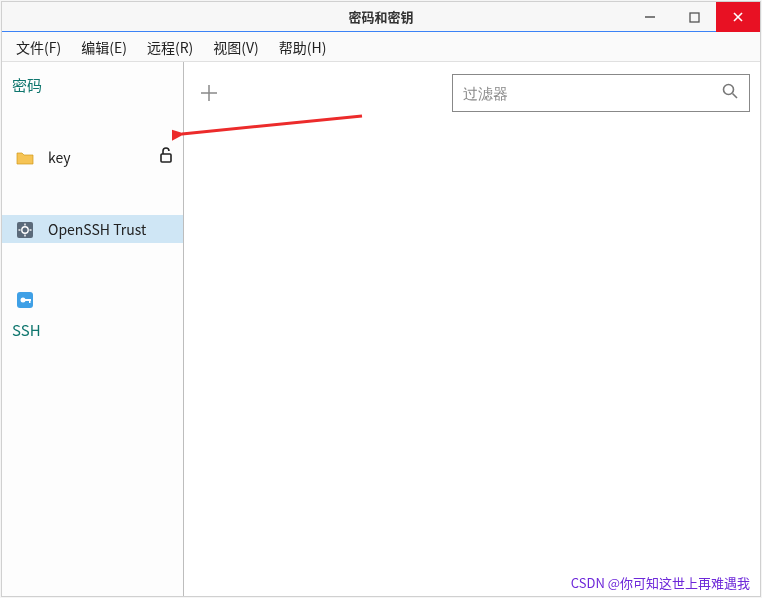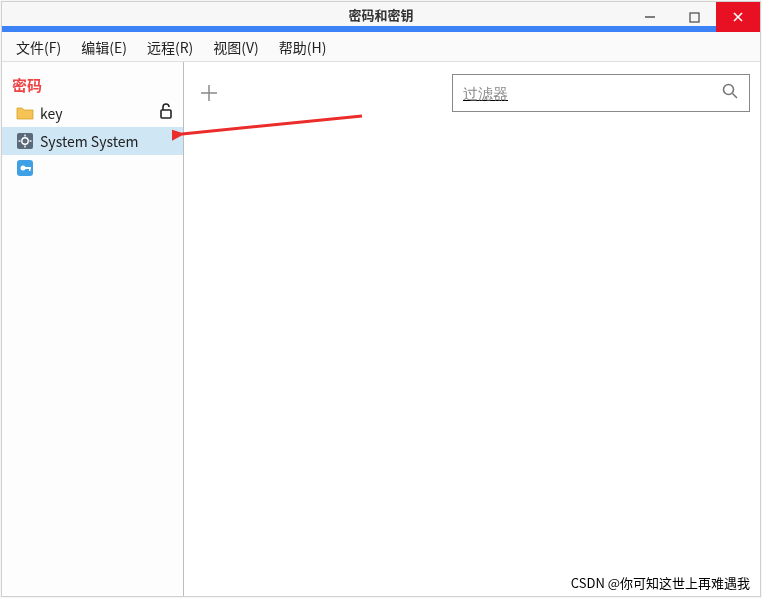--- a/index.html
+++ b/index.html
@@ -20,21 +20,21 @@
       margin: 1px;
       display: flex;
       flex-direction: column;
     }
     .titlebar {
       height: 30px;
       background: #f7f7f7;
       display: flex;
       align-items: center;
       position: relative;
-      border-bottom: 6px solid #3b82f6;
+      border-bottom: 1px solid #3b82f6;
     }
     .titlebar-title {
       position: absolute;
       left: 50%;
       transform: translateX(-50%);
       font-weight: bold;
       font-size: 13px;
       color: #333;
     }
     .titlebar-controls {
@@ -77,32 +77,33 @@
       display: flex;
       position: relative;
     }
     .sidebar {
       width: 182px;
       border-right: 1px solid #bdbdbd;
       background: #fdfdfd;
       padding-top: 6px;
     }
     .group-header {
-      font-weight: bold;
+      font-weight: normal;
       font-size: 15px;
       padding: 6px 10px 4px 10px;
-      color: #ef4444;
+      color: #0f766e;
     }
     .tree-item {
       display: flex;
-      align-items: center;
+      align-items: flex-end;
       padding: 4px 10px 4px 14px;
-      gap: 6px;
-      cursor: pointer;
-      position: relative;
+      gap: 14px;
+      cursor: pointer;
+      position: relative;
+      margin-top: 44px;
     }
     .tree-item.selected {
       background: #cfe6f5;
     }
     .tree-item .icon {
       width: 18px;
       height: 18px;
       display: flex;
       align-items: center;
       justify-content: center;
@@ -141,21 +142,20 @@
     }
     .spacer { flex: 1; }
     .search-box {
       width: 298px;
       height: 38px;
       border: 1px solid #888;
       display: flex;
       align-items: center;
       padding: 0 10px;
       background: #fff;
-      text-decoration: underline;
     }
     .search-input {
       flex: 1;
       border: none;
       outline: none;
       font-size: 15px;
       color: #333;
       background: transparent;
     }
     .search-input::placeholder { color: #888; }
@@ -163,21 +163,21 @@
     .arrow-annot {
       position: absolute;
       left: 172px;
       top: 112px;
       pointer-events: none;
     }
     .watermark {
       position: absolute;
       right: 12px;
       bottom: 6px;
-      color: #000000;
+      color: #6d28d9;
       font-size: 13px;
     }
   </style>
 </head>
 <body>
 
 <div class="window">
 
   <div class="titlebar">
     <div class="titlebar-title">密码和密钥</div>
@@ -235,34 +235,35 @@
               <rect x="0" y="0" width="16" height="16" rx="2" fill="#5a6a7a"></rect>
               <circle cx="8" cy="8" r="3.2" fill="none" stroke="#fff" stroke-width="1.4"></circle>
               <g stroke="#fff" stroke-width="1.4">
                 <line x1="8" y1="1.5" x2="8" y2="3.5"></line>
                 <line x1="8" y1="12.5" x2="8" y2="14.5"></line>
                 <line x1="1.5" y1="8" x2="3.5" y2="8"></line>
                 <line x1="12.5" y1="8" x2="14.5" y2="8"></line>
               </g>
             </svg>
         </span>
-        <span class="label">System System</span>
+        <span class="label">OpenSSH Trust</span>
       </div>
 
       <div class="tree-item">
         <span class="icon">
           <svg width="16" height="16" viewBox="0 0 16 16">
               <rect x="0" y="0" width="16" height="16" rx="3" fill="#3fa0e6"></rect>
               <circle cx="6" cy="8" r="2.5" fill="#fff"></circle>
               <rect x="7" y="7" width="7" height="2" fill="#fff"></rect>
               <rect x="12" y="7" width="1.5" height="4" fill="#fff"></rect>
             </svg>
         </span>
       </div>
 
+      <div class="group-header">SSH</div>
 
     </div>
 
     <div class="main">
       <div class="toolbar">
         <div class="add-btn">
           <svg width="22" height="22" viewBox="0 0 22 22">
               <line x1="11" y1="3" x2="11" y2="19" stroke="#888" stroke-width="1.5"></line>
               <line x1="3" y1="11" x2="19" y2="11" stroke="#888" stroke-width="1.5"></line>
             </svg>

